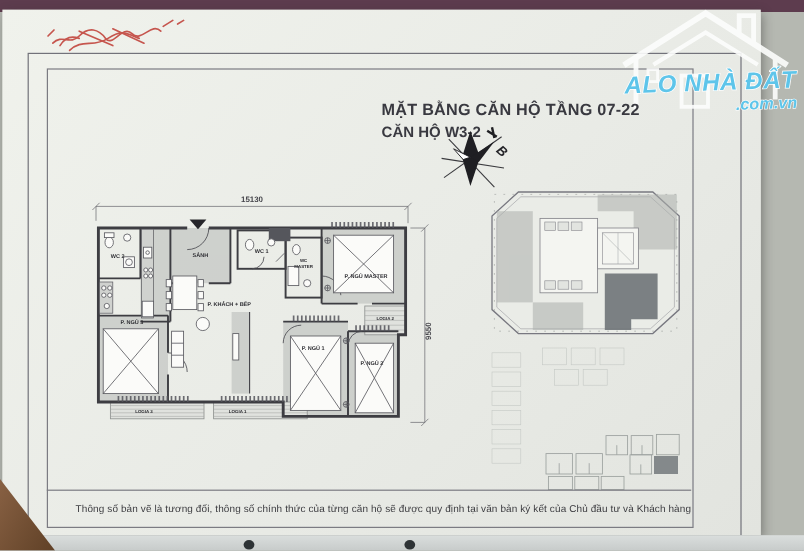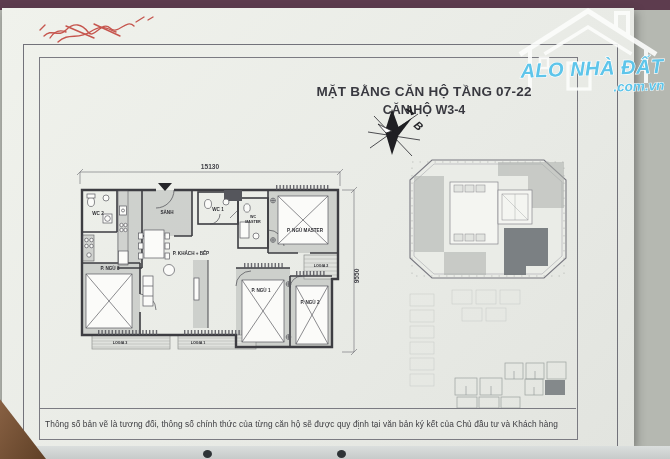--- a/index.html
+++ b/index.html
@@ -7,22 +7,22 @@
        font-family:"Liberation Sans", sans-serif;position:relative;}
   .abs{position:absolute;}
   #topbar{left:0;top:0;width:670px;height:10px;background:#5d3c4e;}
   #paper{left:2px;top:8px;width:632px;height:438px;
          background:linear-gradient(135deg,#f0f2ec 0%,#e9ebe6 55%,#e2e4df 100%);
          box-shadow:2px 4px 9px rgba(40,40,40,.45);}
   #frame-outer{left:23px;top:44px;width:593px;height:402px;border:1px solid #72727a;}
   #frame-inner{left:39px;top:57px;width:537px;height:381px;border:1px solid #7b7b82;}
   #note-strip{left:39px;top:408px;width:537px;height:30px;border-top:1px solid #7b7b82;
               display:flex;align-items:center;}
-  #note-strip span{font-size:8.3px;color:#3c3c40;padding-left:6px;letter-spacing:.1px;}
-  #titleblock{left:302px;top:84px;width:244px;text-align:center;color:#393940;}
+  #note-strip span{font-size:8.3px;color:#3c3c40;padding-left:24px;letter-spacing:.1px;}
+  #titleblock{left:318px;top:84px;width:244px;text-align:left;color:#393940;}
   #titleblock .t1{font-size:13.5px;font-weight:700;letter-spacing:.2px;}
   #titleblock .t2{font-size:12.5px;font-weight:700;margin-top:4px;}
   #titleblock .t3{font-size:9.6px;font-weight:700;margin-top:6px;}
   #table-strip{left:0;top:446px;width:670px;height:13px;
                background:linear-gradient(#dadedd,#c7cbca);}
   .screw{position:absolute;width:9px;height:8px;border-radius:50%;background:#2e3336;top:450px;}
   #wood{left:0;top:386px;width:46px;height:73px;
         background:linear-gradient(120deg,#8c6446,#5f4026);
         clip-path:polygon(0 18%,100% 100%,0 100%);}
   svg text{font-family:"Liberation Sans", sans-serif;}
@@ -58,21 +58,21 @@
     <rect x="28" y="57" width="8" height="10" stroke-width="2.4"></rect>
   </g>
   <g transform="rotate(-2 90 78)" font-style="italic" font-weight="bold" style="paint-order:stroke" stroke="#ffffff">
     <text x="152" y="74" text-anchor="end" font-size="20" fill="#5ec5ea" stroke-width="1.2" letter-spacing="0.5">ALO NHÀ ĐẤT</text>
     <text x="152" y="91" text-anchor="end" font-size="13.5" fill="#5ec5ea" stroke-width="1">.com.vn</text>
   </g>
 </svg>
 
 <div id="titleblock" class="abs">
   <div class="t1">MẶT BẰNG CĂN HỘ TẦNG 07-22</div>
-  <div class="t2">CĂN HỘ W3-4</div>
+  <div class="t2">CĂN HỘ W3-2</div>
 </div>
 
 <svg class="abs" style="left:366px;top:102px;" width="60" height="72" viewBox="0 0 60 72">
   <g stroke="#3a3a3e" stroke-width="0.9">
     <line x1="4" y1="46" x2="52" y2="12"></line>
     <line x1="8" y1="14" x2="46" y2="54"></line>
     <line x1="2" y1="30" x2="54" y2="38"></line>
   </g>
   <g fill="#1f1f23">
     <polygon points="26,7 34,29 26,53 19,29"></polygon>

